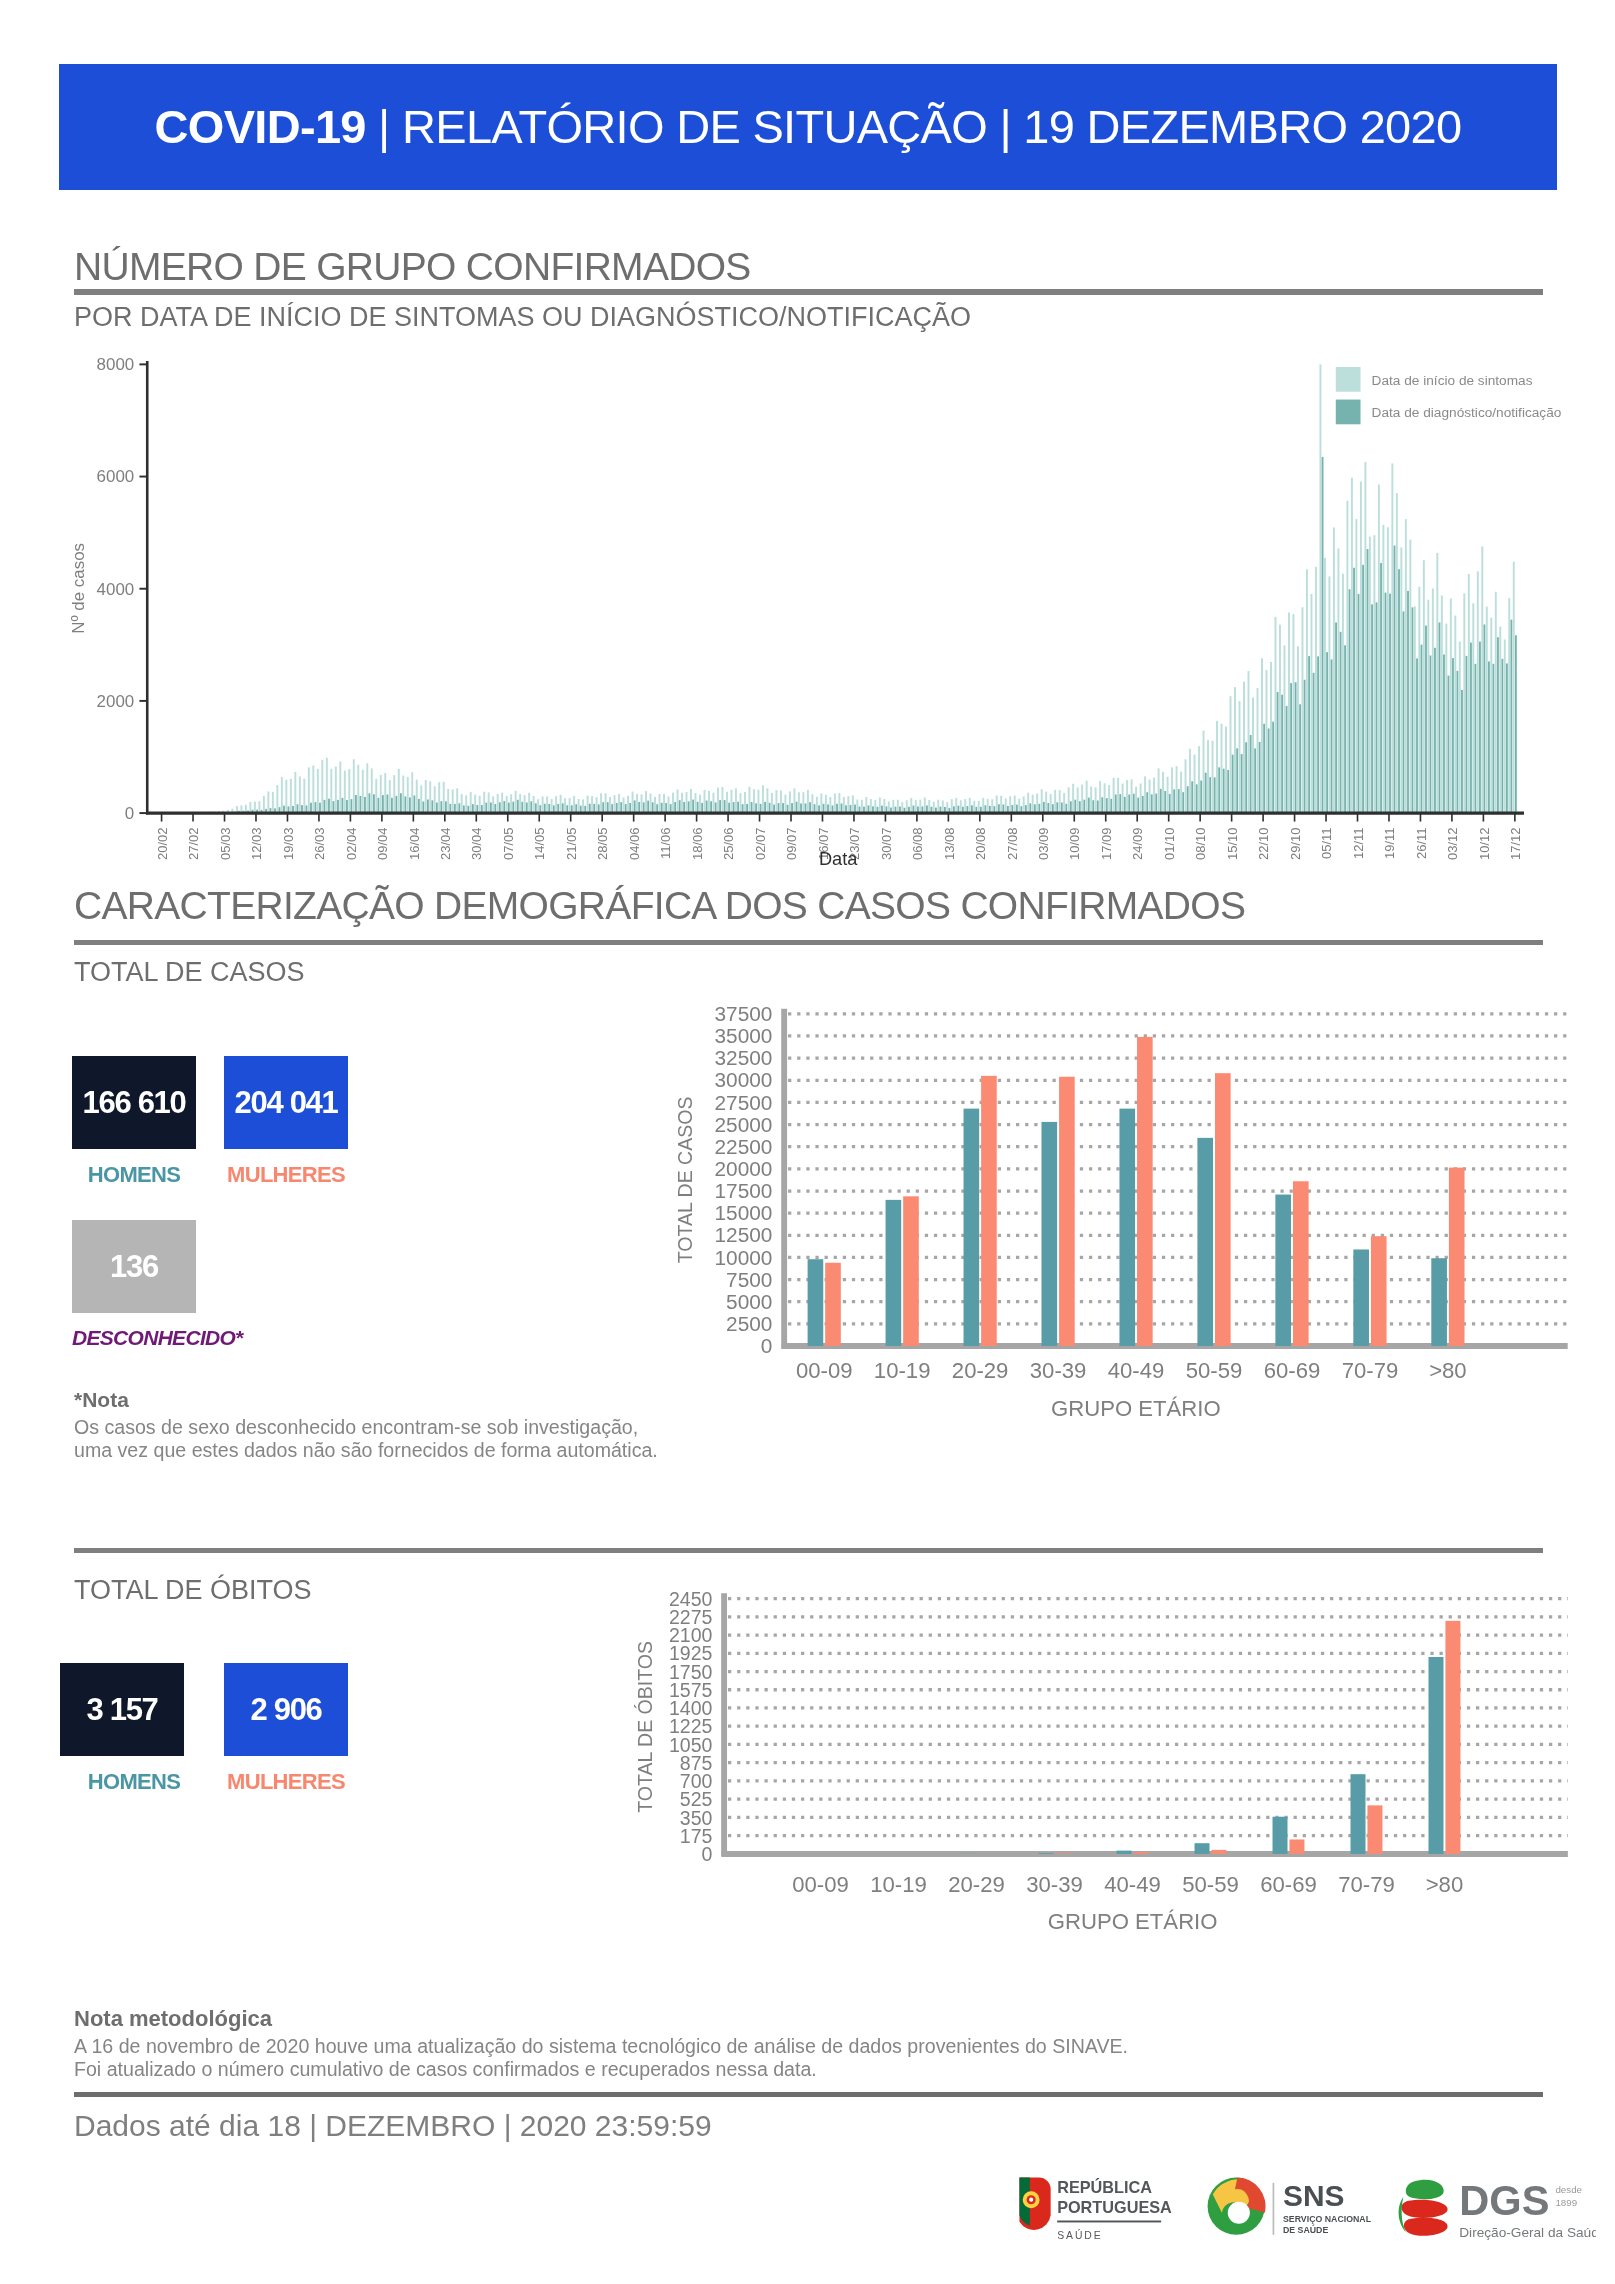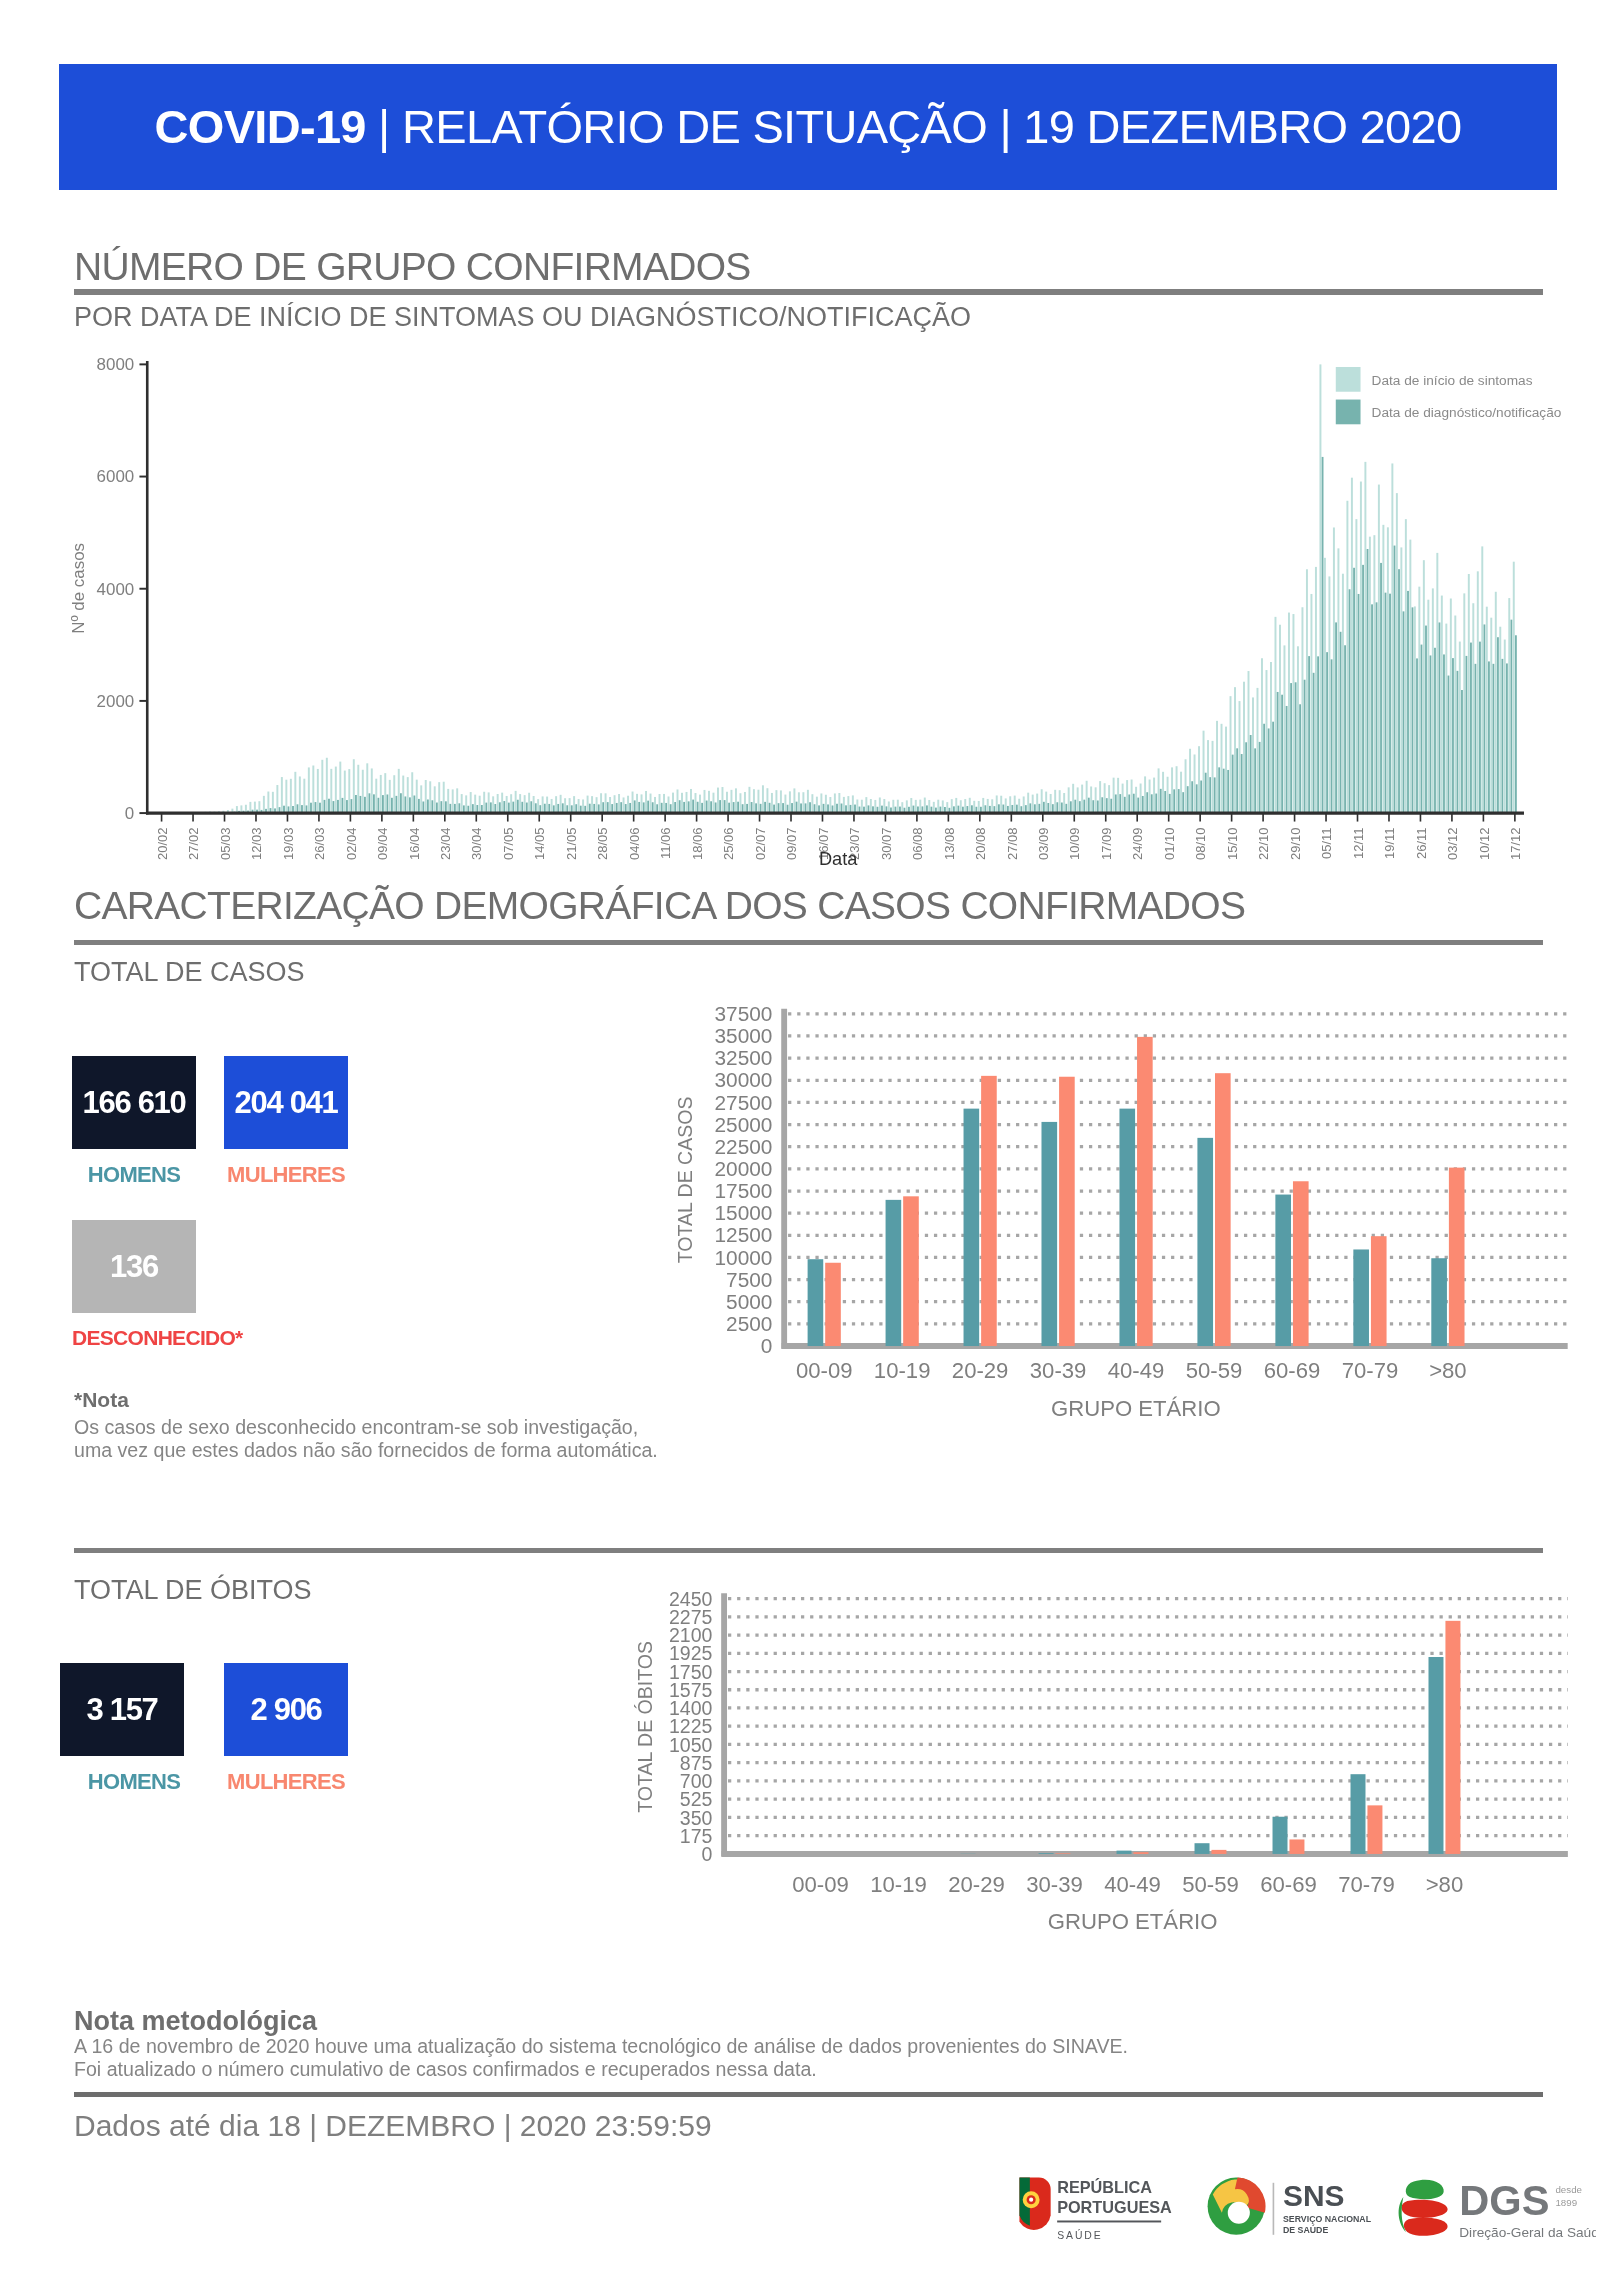--- a/index.html
+++ b/index.html
@@ -10,21 +10,21 @@
   .banner b{font-weight:bold;}
   .sec-title{position:absolute;left:74px;width:1469px;font-size:39px;color:#6e6e6e;
              letter-spacing:-0.7px;white-space:nowrap;font-weight:400;}
   .divider{position:absolute;left:74px;width:1469px;height:5.9px;background:#7f7f7f;}
   .sub{position:absolute;left:74px;font-size:27px;color:#6e6e6e;white-space:nowrap;}
   .statbox{position:absolute;width:124px;height:93px;color:#fff;text-align:center;
            line-height:93px;font-size:31px;font-weight:bold;letter-spacing:-1.3px;}
   .statlabel{position:absolute;width:124px;text-align:center;font-size:22px;font-weight:bold;letter-spacing:-0.7px;}
   .teal-bg{background:#0f172a;} .teal-tx{color:#4b96a5;}
   .salmon-bg{background:#1d4ed8;} .salmon-tx{color:#f8876f;}
-  .gray-bg{background:#b5b5b5;} .gray-tx{color:#ef4444;}
+  .gray-bg{background:#b5b5b5;} .gray-tx{color:#701a75;font-style:italic;}
   .notetitle{position:absolute;left:74px;font-size:21px;font-weight:bold;color:#6e6e6e;}
   .noteline{position:absolute;left:74px;font-size:19.6px;color:#858585;white-space:nowrap;}
   .datauntil{position:absolute;left:74px;top:2109px;font-size:30px;color:#7f7f7f;white-space:nowrap;}
   .botline{position:absolute;left:74px;top:2092px;width:1469px;height:5.2px;background:#6d6d6d;}
   svg.chart{position:absolute;}
   .logo{position:absolute;}
   .logo-text{font-family:"Liberation Sans",sans-serif;}
 </style>
 </head>
 <body>
@@ -890,21 +890,21 @@
       <rect x="1131.4" y="322.6" width="23" height="122.39999999999999" fill="#579ca6"></rect>
       <rect x="1157.4" y="370.44" width="23" height="74.56" fill="#fb8a72"></rect>
       <text x="1155.9" y="504" text-anchor="middle" font-size="34" fill="#7f7f7f">70-79</text>
       <rect x="1251.1" y="142.76" width="23" height="302.24" fill="#579ca6"></rect>
       <rect x="1277.1" y="87.24000000000001" width="23" height="357.76" fill="#fb8a72"></rect>
       <text x="1275.6" y="504" text-anchor="middle" font-size="34" fill="#7f7f7f">&gt;80</text>
       <text x="797" y="560" text-anchor="middle" font-size="34" fill="#7f7f7f">GRUPO ETÁRIO</text>
       <text x="60" y="250" transform="rotate(-90 60 250)" text-anchor="middle" font-size="30" fill="#7f7f7f">TOTAL DE ÓBITOS</text>
     </svg>
 
-  <div class="notetitle" style="top:2006px;font-size:27px;">Nota metodológica</div>
+  <div class="notetitle" style="top:2006px;font-size:22px;">Nota metodológica</div>
   <div class="noteline" style="top:2035px;">A 16 de novembro de 2020 houve uma atualização do sistema tecnológico de análise de dados provenientes do SINAVE.</div>
   <div class="noteline" style="top:2058px;">Foi atualizado o número cumulativo de casos confirmados e recuperados nessa data.</div>
 
   <div class="botline"></div>
   <div class="datauntil">Dados até dia 18 | DEZEMBRO | 2020 23:59:59</div>
 
   <div class="logo" style="left:1014px;top:2175px;">
     <svg width="189" height="78" viewBox="0 0 290 120">
       <g>
         <path d="M8 4 h30 a18 18 0 0 1 18 18 v40 a26 26 0 0 1 -48 10 z" fill="#da291c"></path>

